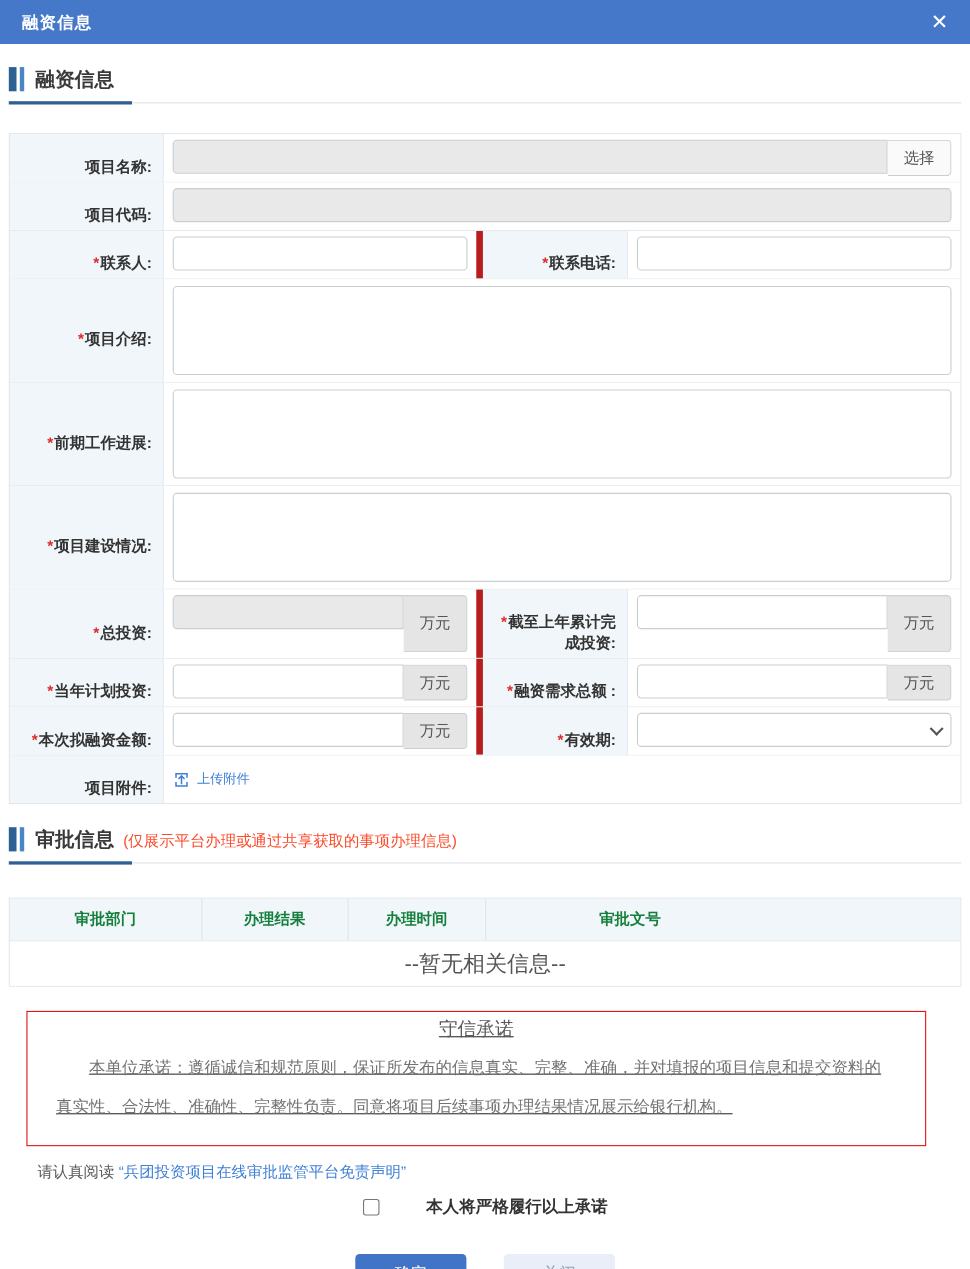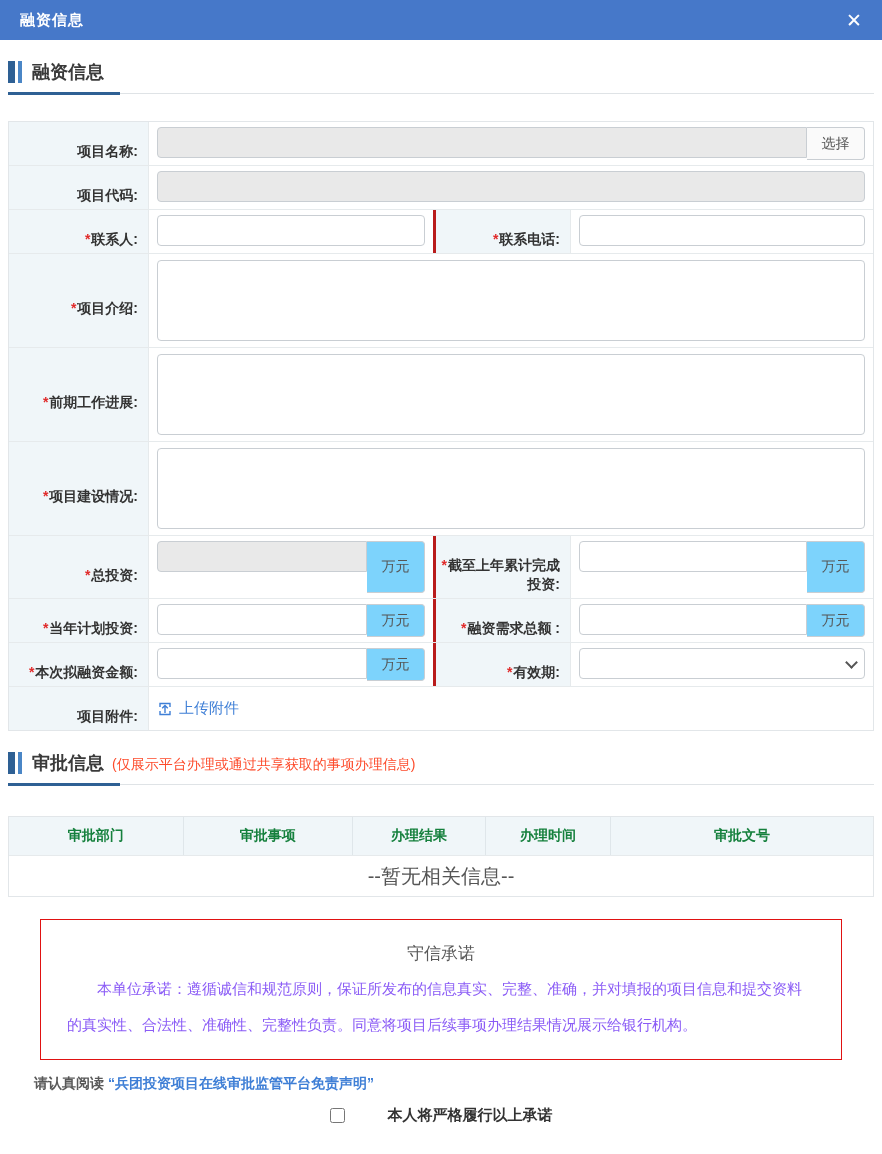--- a/index.html
+++ b/index.html
@@ -28,69 +28,69 @@
 
   
   .ftable { margin-top: 27px; border: 1px solid #e2e6e9; }
   .frow { display: flex; border-bottom: 1px solid #e6eaec; min-height: 41px; align-items: stretch; }
   .frow:last-child { border-bottom: none; }
   .flabel { width: 140px; flex: 0 0 140px; background: #f0f6f9; border-right: 1px solid #e6eaec;
             display: flex; align-items: center; justify-content: flex-end; text-align: right;
             padding: 20px 10px 4px 4px; font-size: 14px; font-weight: bold; color: #333; line-height: 19px;
             flex-wrap: wrap; }
   .flabel .inner { width: 100%; }
-  .flabel2 { width: 138px; flex: 0 0 138px; border-left: 3px solid #b91c1c; }
+  .flabel2 { width: 138px; flex: 0 0 138px; border-left: 6px solid #b91c1c; }
   .star { color: #e02a2a; margin-right: 1px; }
   .fvalue { flex: 1 1 auto; background: #fff; display: flex; padding: 5px 8px; }
   .fvalue.v1 { flex: 0 0 284px; width: 284px; }
 
   input[type="text"], textarea, select {
     font-family: "Liberation Sans", "DejaVu Sans", sans-serif; font-size: 14px; color: #333;
     border: 1px solid #c9ced3; border-radius: 4px; background: #fff; outline: none; }
   input[type="text"] { height: 31px; padding: 0 8px; width: 100%; }
   input[disabled] { background: #e9e9e9; }
   textarea { width: 100%; height: 81px; resize: none; padding: 5px 8px; }
   .ta-row { min-height: 92px; }
   .ta-row .fvalue { padding: 6px 8px; }
 
   .igroup { display: flex; width: 100%; }
   .igroup input { flex: 1 1 auto; border-radius: 4px 0 0 4px; min-width: 0; }
-  .addon { flex: 0 0 58px; width: 58px; background: #7dd3fc; border: 1px solid #c9ced3; border-left: none;
+  .addon { flex: 0 0 58px; width: 58px; background: #e5e5e5; border: 1px solid #c9ced3; border-left: none;
            border-radius: 0 4px 4px 0; display: flex; align-items: center; justify-content: center;
            font-size: 14px; color: #555; }
   .btn-addon { background: #fafafa; color: #555; cursor: pointer; }
 
   .selwrap { position: relative; width: 100%; }
   .selwrap select { width: 100%; height: 31px; appearance: none; -webkit-appearance: none; padding: 0 26px 0 8px; }
   .selwrap .chev { position: absolute; right: 9px; top: 10px; width: 9px; height: 9px; pointer-events: none; }
   .selwrap .chev::before { content:""; position:absolute; left:0; top:0; width:7px; height:7px;
        border-right: 2px solid #555; border-bottom: 2px solid #555; transform: rotate(45deg); }
 
-  .upload-link { display: inline-flex; align-items: center; color: #3f7fd6; font-size: 15px;
+  .upload-link { display: inline-flex; align-items: center; color: #3f7fd6; font-size: 12px;
                  text-decoration: none; cursor: pointer; }
   .upload-link svg { margin-right: 6px; }
 
   
   .atable { margin-top: 31px; border: 1px solid #e2e6e9; }
   .ahead { display: flex; background: #f0f6f9; border-bottom: 1px solid #e6eaec; height: 39px; }
   .ahead .hc { display: flex; align-items: center; justify-content: center; font-size: 14px;
                font-weight: bold; color: #15803d; border-right: 1px solid #dfe6ea; }
   .ahead .hc:last-child { border-right: none; }
   .hc.c1 { width: 20.2%; } .hc.c2 { width: 19.6%; } .hc.c3 { width: 15.4%; }
   .hc.c4 { width: 14.5%; } .hc.c5 { width: 30.3%; }
   .aempty { height: 40px; display: flex; align-items: center; justify-content: center;
             font-size: 20px; color: #555; background: #fff; }
 
   
-  .promise { margin: 22px 32px 0 32px; border: 1px solid #e01212; padding: 22px 26px 16px 26px; }
+  .promise { margin: 22px 32px 0 16px; border: 1px solid #e01212; padding: 4px 26px 16px 26px; text-decoration: underline; }
   .promise .pt { text-align: center; font-size: 17px; color: #595959; margin-bottom: 6px; }
-  .promise .pb { font-size: 15px; color: #8b5cf6; line-height: 2.4; text-indent: 2em; }
-
-  
-  .readline { margin: 15px 0 4px 26px; font-size: 14px; color: #595959; font-weight: bold; }
+  .promise .pb { font-size: 15px; color: #737373; line-height: 2.4; text-indent: 2em; }
+
+  
+  .readline { margin: 15px 0 4px 26px; font-size: 14px; color: #595959; }
   .readline a { color: #3f7fd6; text-decoration: none; cursor: pointer; }
   .agreeline { margin-top: 13px; display: flex; align-items: center; justify-content: center;
                font-size: 15px; font-weight: bold; color: #333; gap: 36px; }
   .agreeline input { width: 15px; height: 15px; margin-right: 7px; cursor: pointer; }
   .btnrow { margin-top: 33px; display: flex; justify-content: center; gap: 34px; }
   .btn { width: 101px; height: 36px; border: none; border-radius: 4px; font-size: 15px;
          font-family: inherit; cursor: pointer; }
   .btn-ok { background: #4173c6; color: #fff; }
   .btn-close { background: #e9eef8; color: #97a1b4; }
 </style>
@@ -262,21 +262,20 @@
         <i class="b1"></i>
         <i class="b2"></i>
       </span>
     <span class="sec-title">审批信息</span>
     <span class="sec-note">(仅展示平台办理或通过共享获取的事项办理信息)</span>
   </div>
 
   <div class="atable">
     <div class="ahead">
       <div class="hc c1">审批部门</div>
-      <div class="hc c2">审批事项</div>
       <div class="hc c3">办理结果</div>
       <div class="hc c4">办理时间</div>
       <div class="hc c5">审批文号</div>
     </div>
     <div class="aempty">--暂无相关信息--</div>
   </div>
 
   <div class="promise">
     <div class="pt">守信承诺</div>
     <div class="pb">本单位承诺：遵循诚信和规范原则，保证所发布的信息真实、完整、准确，并对填报的项目信息和提交资料的真实性、合法性、准确性、完整性负责。同意将项目后续事项办理结果情况展示给银行机构。</div>

